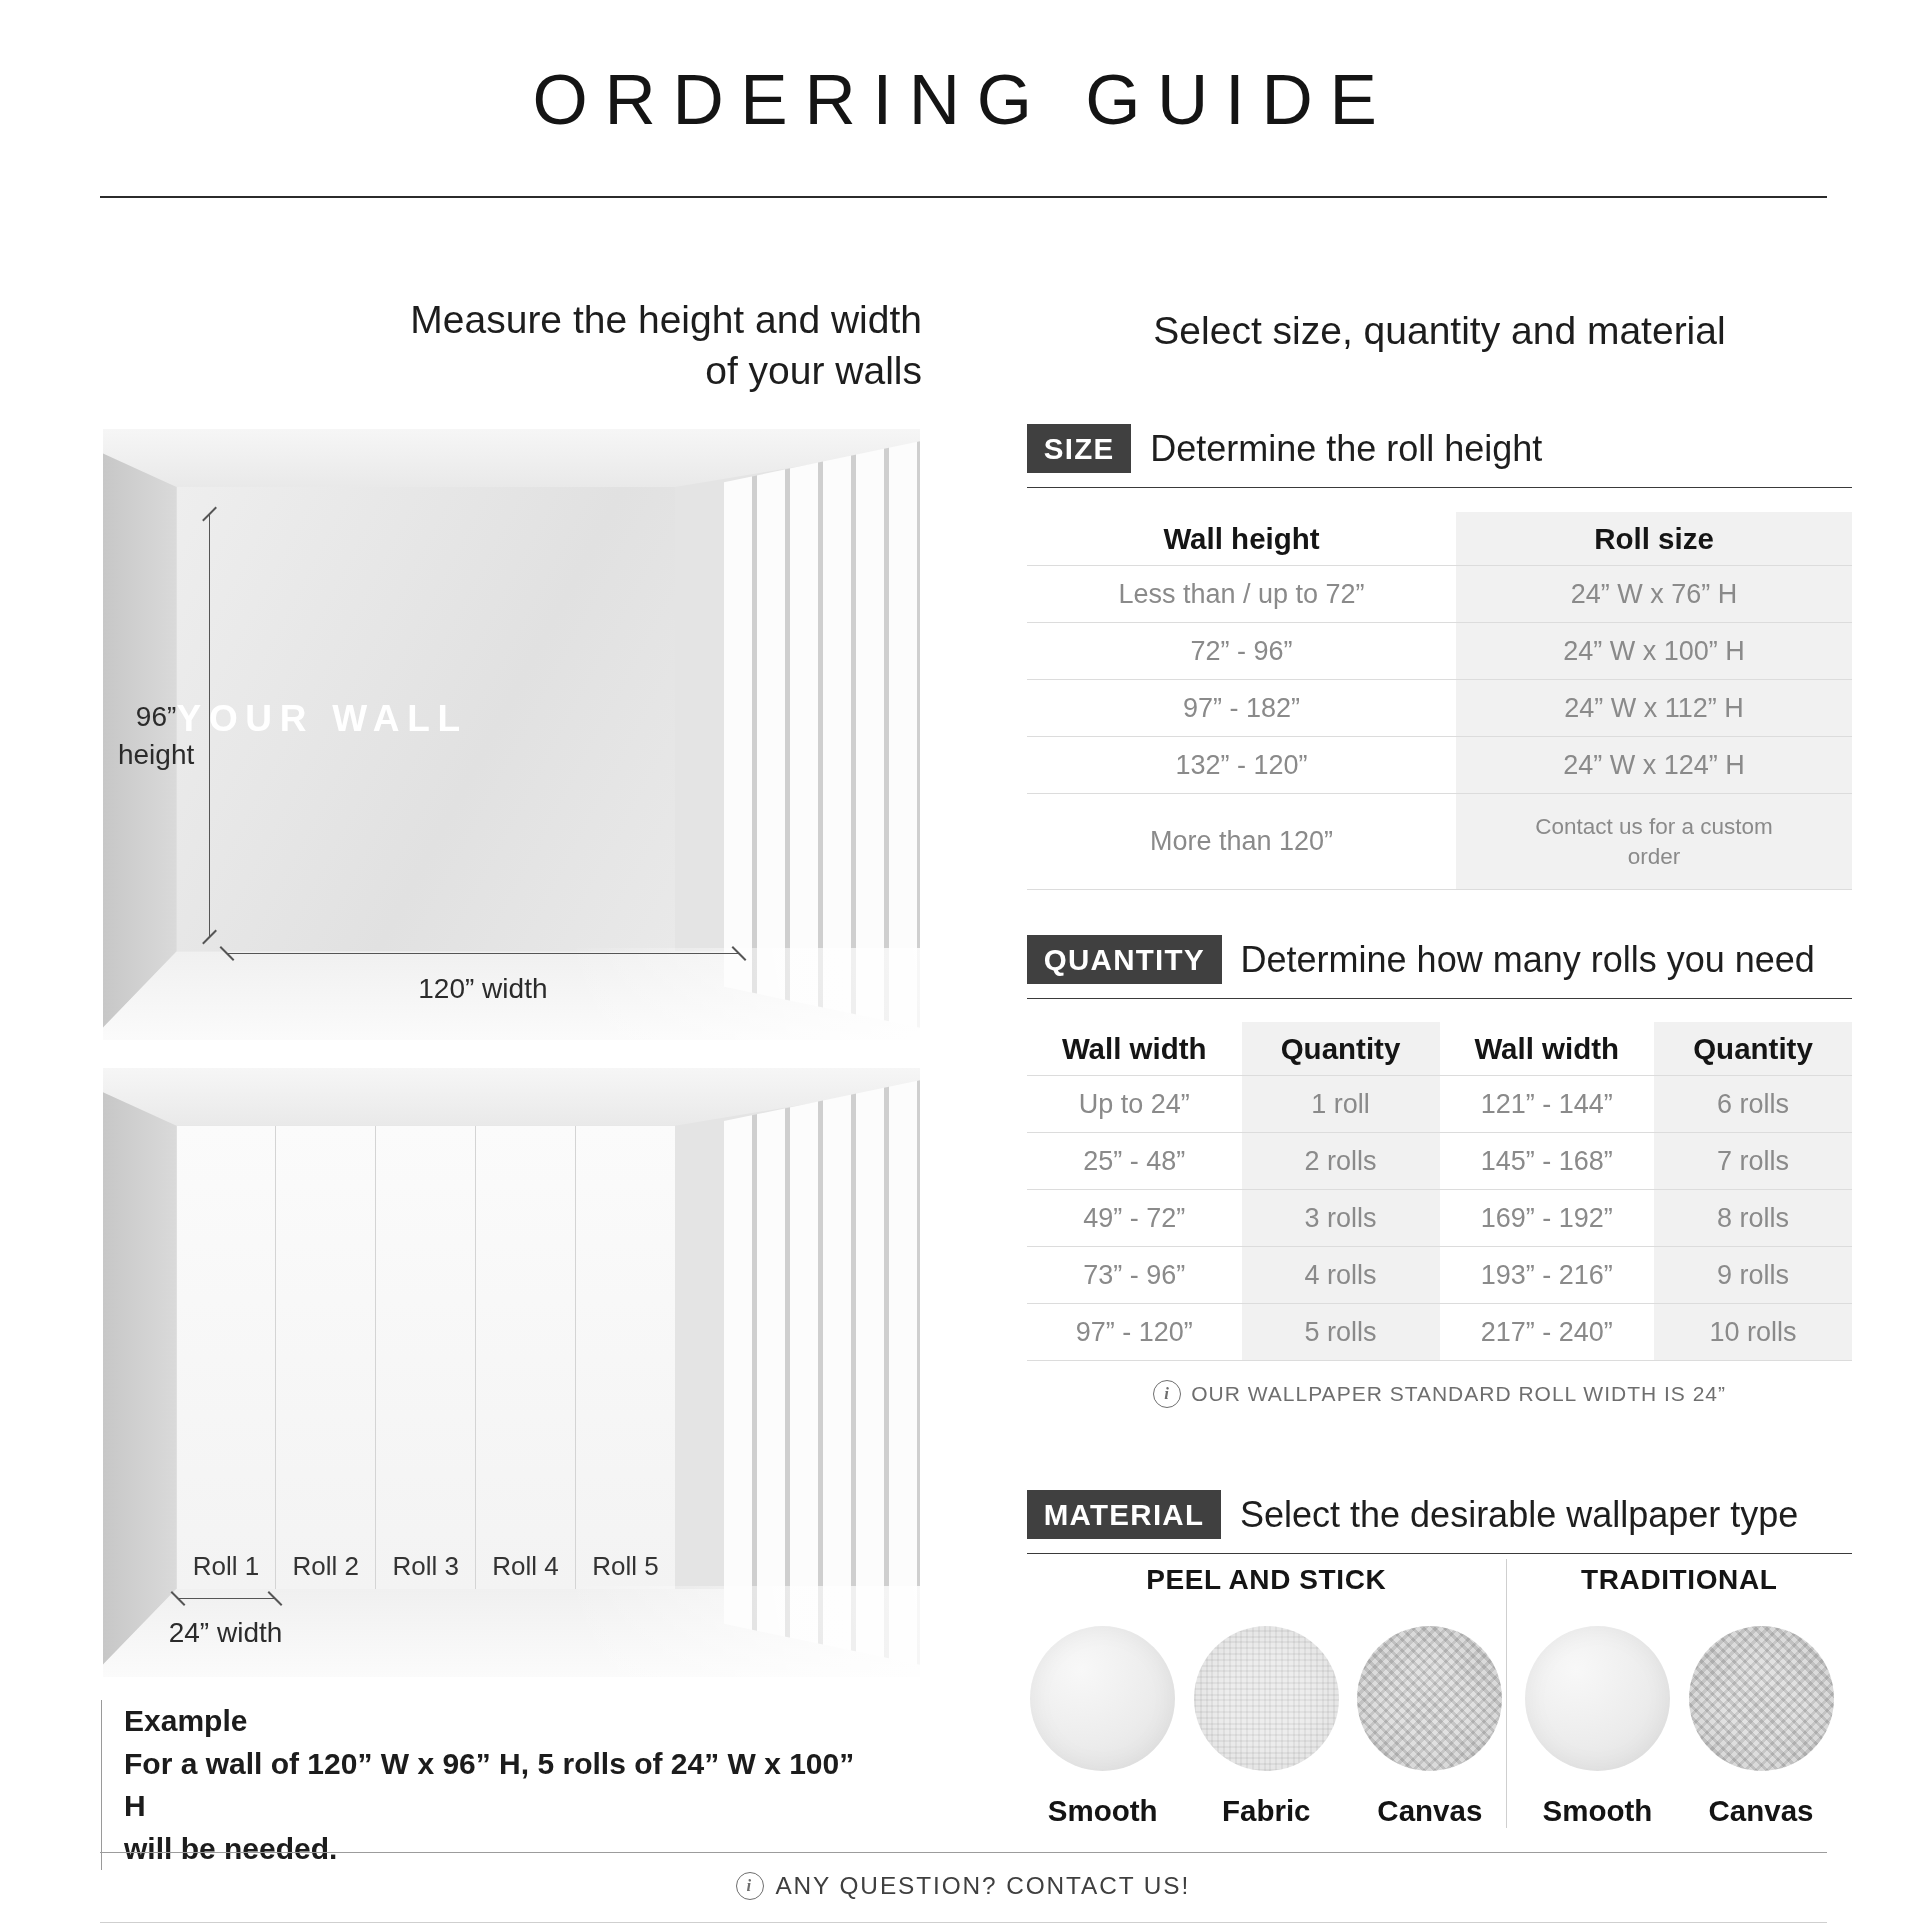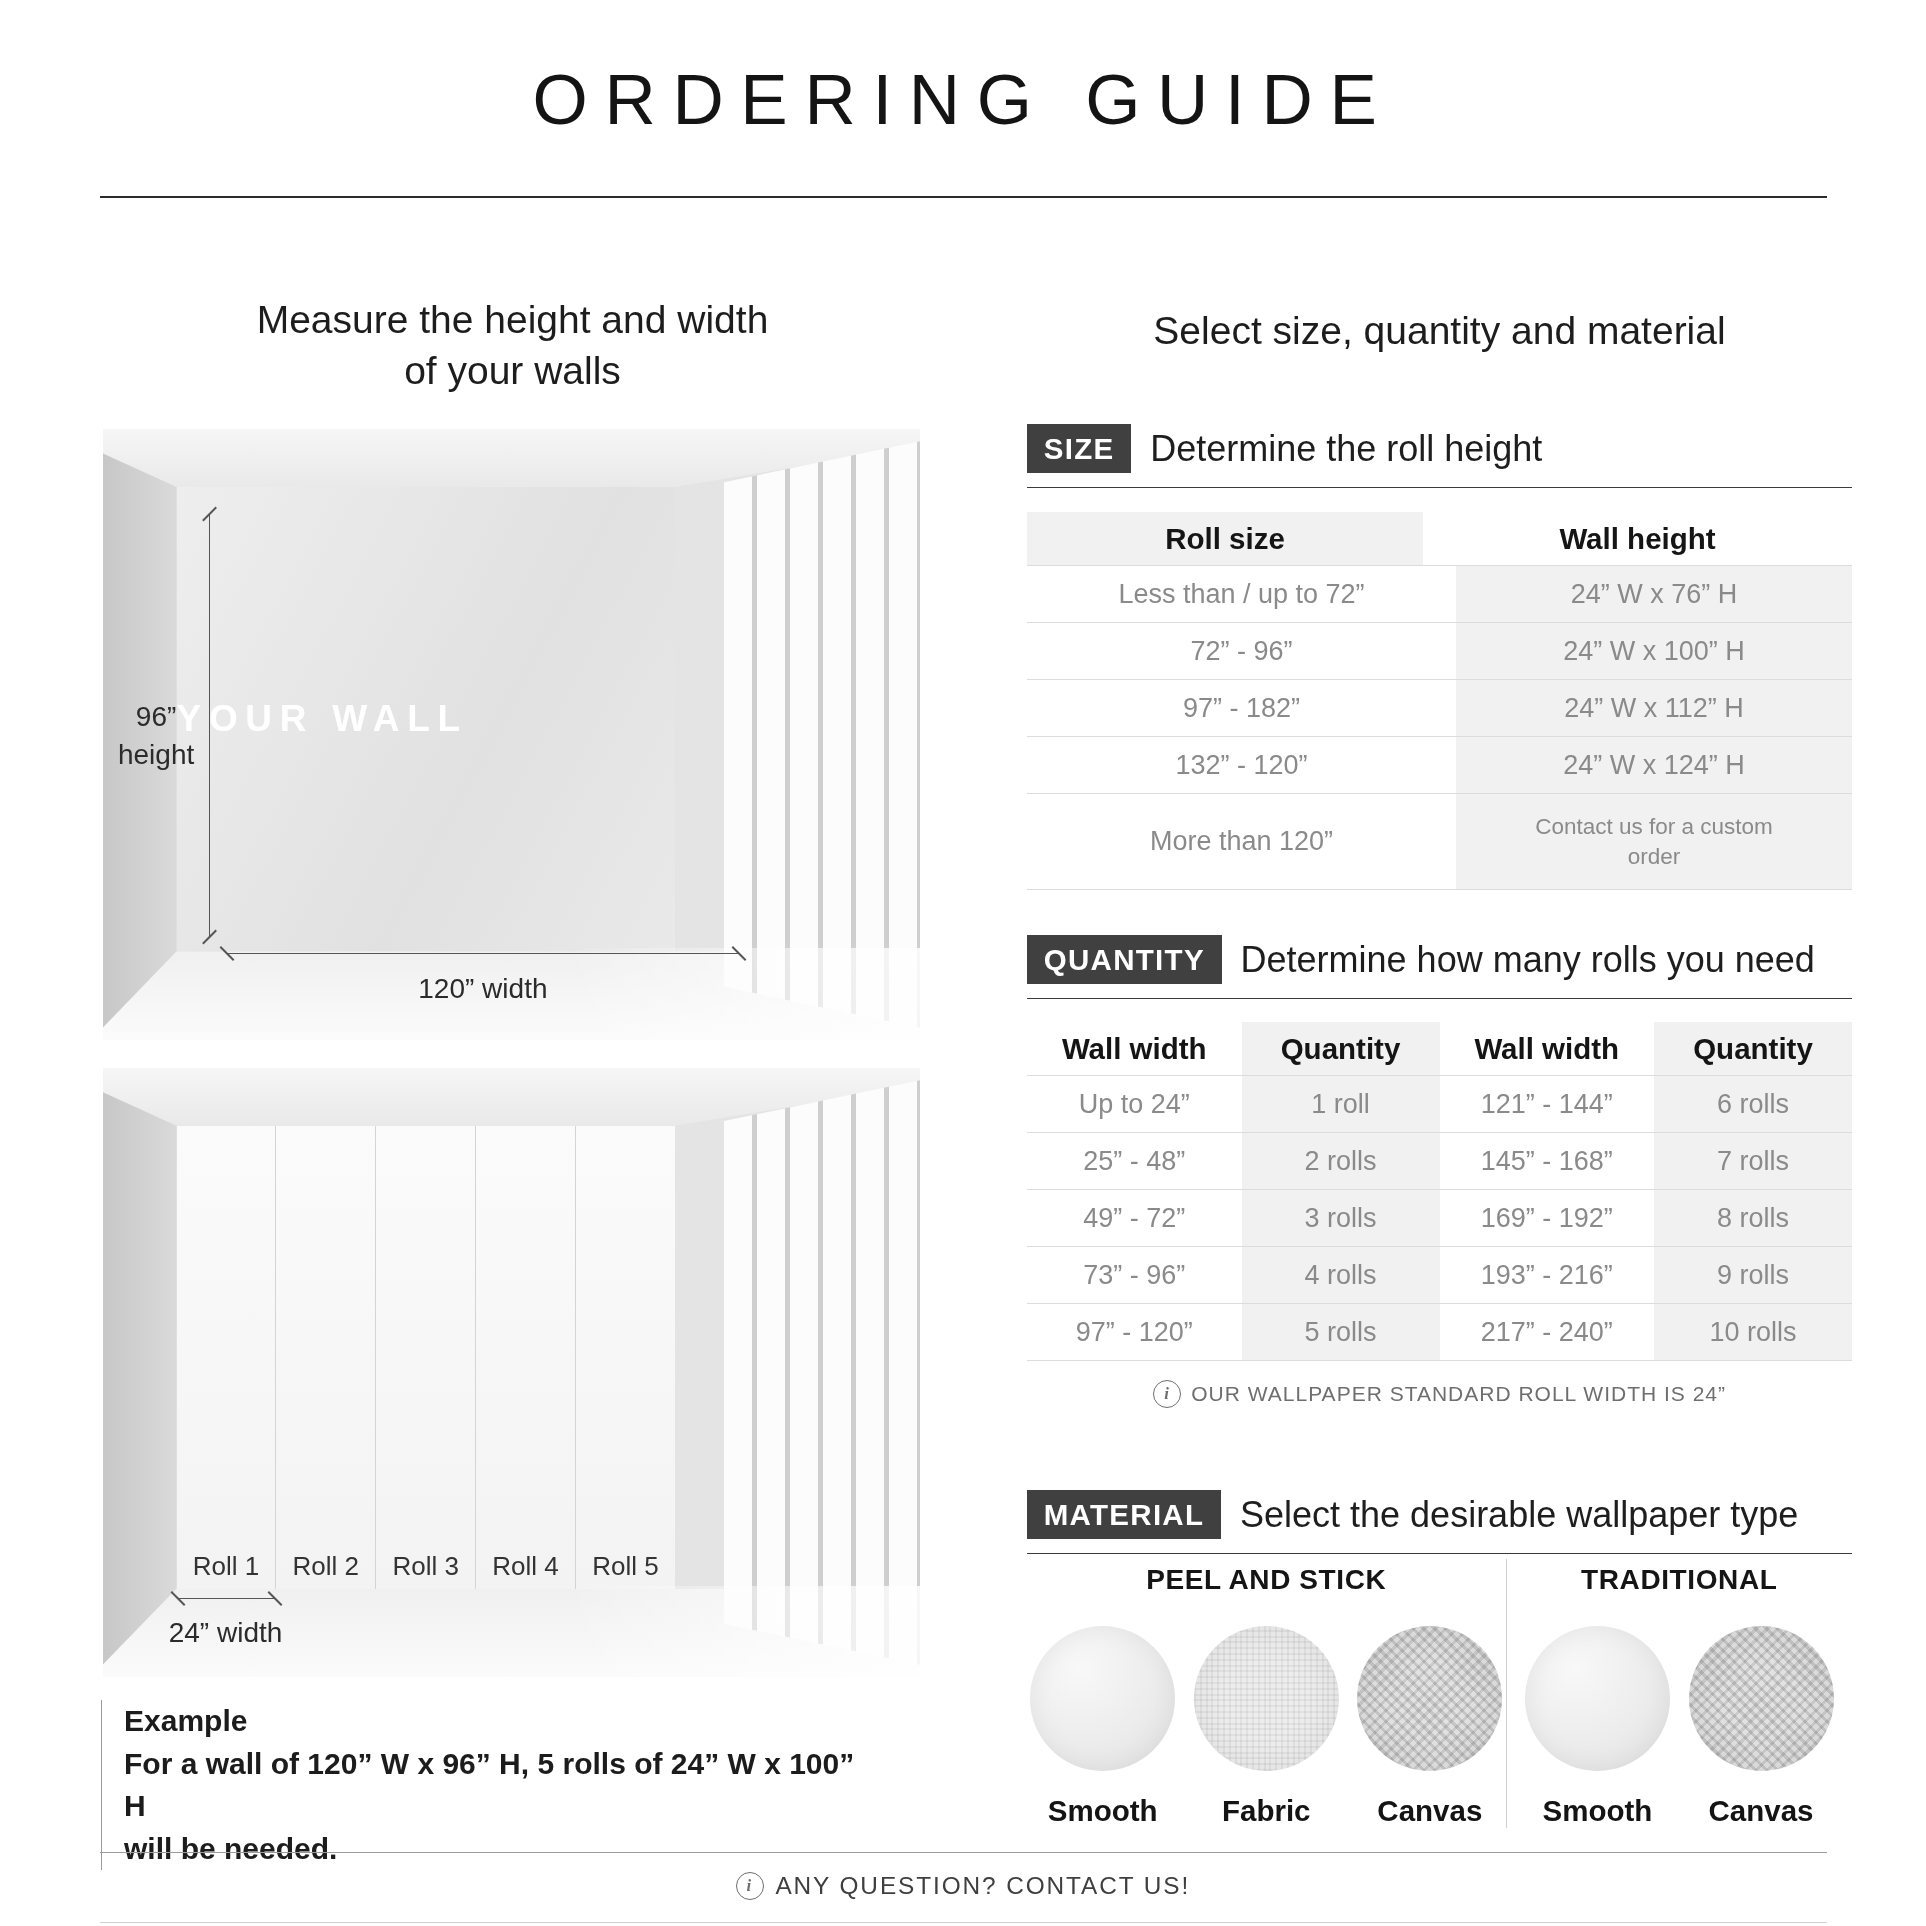--- a/index.html
+++ b/index.html
@@ -5,21 +5,21 @@
 <style>
   html,body{margin:0;padding:0;background:#ffffff;}
   body{width:1926px;height:1926px;position:relative;font-family:"Liberation Sans",sans-serif;color:#1a1a1a;overflow:hidden;}
   .pre{white-space:pre-line;}
 
   
   .title{position:absolute;left:0;top:59px;width:100%;text-align:center;font-size:71px;letter-spacing:16.7px;font-weight:500;color:#141414;margin:0;}
   .rule-top{position:absolute;left:100px;top:196px;width:1727px;height:1.9px;background:#2b2b2b;}
 
   
-  .left-heading{position:absolute;left:103px;top:295px;width:819px;text-align:center;font-size:39px;line-height:1.3;font-weight:500;margin:0;color:#1d1d1d;}
+  .left-heading{position:absolute;left:103px;top:295px;width:819px;text-align:right;font-size:39px;line-height:1.3;font-weight:500;margin:0;color:#1d1d1d;}
   .right-heading{position:absolute;left:1027px;top:309px;width:825px;text-align:center;font-size:39px;font-weight:500;margin:0;color:#1d1d1d;}
 
   
   .room{position:absolute;left:103px;width:817px;background:#e4e4e4;overflow:hidden;}
   .room1{top:429px;height:611px;}
   .room2{top:1068px;height:609px;}
   .ceiling{position:absolute;left:0;top:0;width:100%;height:9.5%;background:linear-gradient(180deg,#f6f6f6,#e9e9e9);clip-path:polygon(0 0,100% 0,100% 30%,70% 100%,9% 100%,0 55%);}
   .left-wall{position:absolute;left:0;top:0;width:9%;height:100%;background:linear-gradient(90deg,#c7c7c7,#dadada);clip-path:polygon(0 4%,100% 9.5%,100% 85.5%,0 98%);}
   .main-wall{position:absolute;left:9%;top:9.5%;width:61%;height:76%;background:linear-gradient(118deg,#eeeeee,#e1e1e1 60%,#e9e9e9);display:flex;align-items:center;justify-content:flex-start;}
   .wall-text{color:#ffffff;font-weight:bold;font-size:37px;letter-spacing:7.7px;}
@@ -156,22 +156,22 @@
     <div class="example-line">will be needed.</div>
   </div>
 
   <div class="sec-head sec-size">
     <span class="badge">SIZE</span>
     <span class="sec-sub">Determine the roll height</span>
   </div>
 
   <div class="table size-table">
     <div class="t-row head">
+      <div class="cell c1">Wall height</div>
       <div class="cell c2 shaded">Roll size</div>
-      <div class="cell c1">Wall height</div>
     </div>
     <div class="t-row">
       <div class="cell c1">Less than / up to 72”</div>
       <div class="cell c2 shaded">24” W x 76” H</div>
     </div>
     <div class="t-row">
       <div class="cell c1">72” - 96”</div>
       <div class="cell c2 shaded">24” W x 100” H</div>
     </div>
     <div class="t-row">

